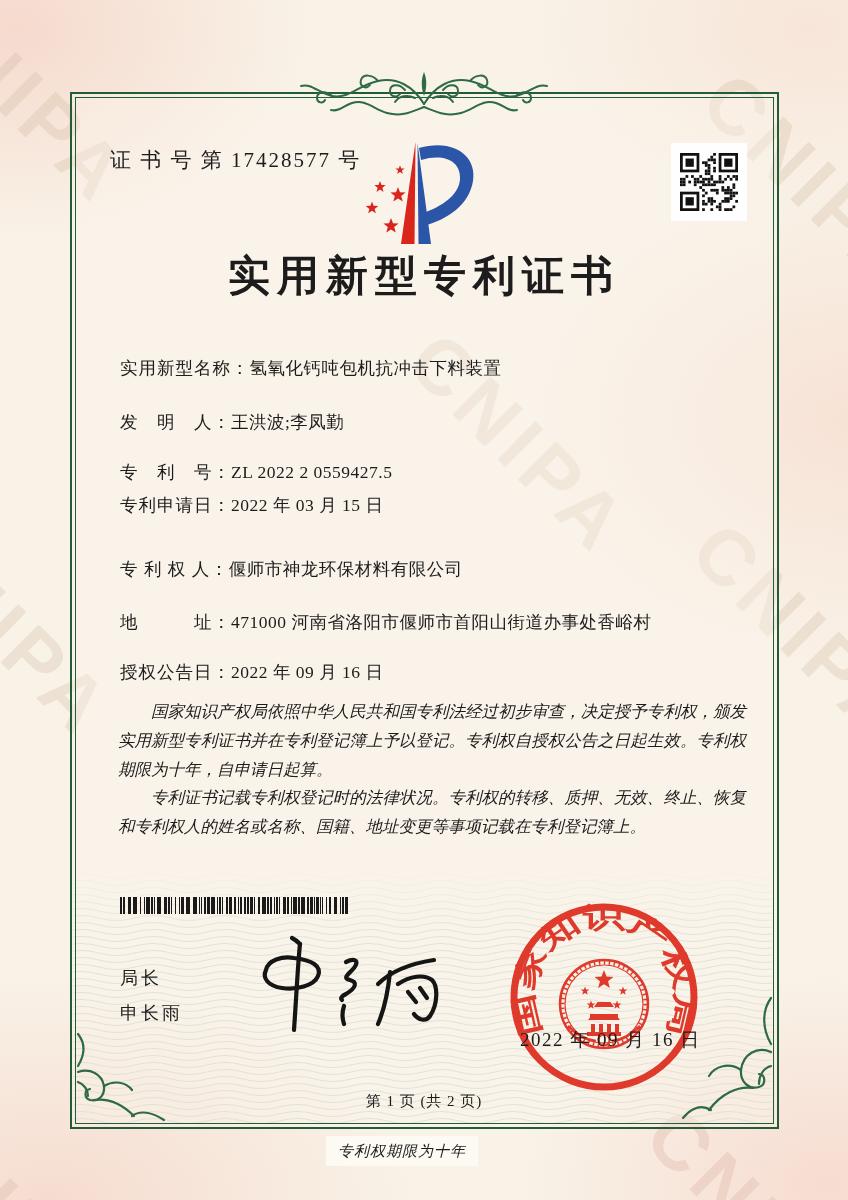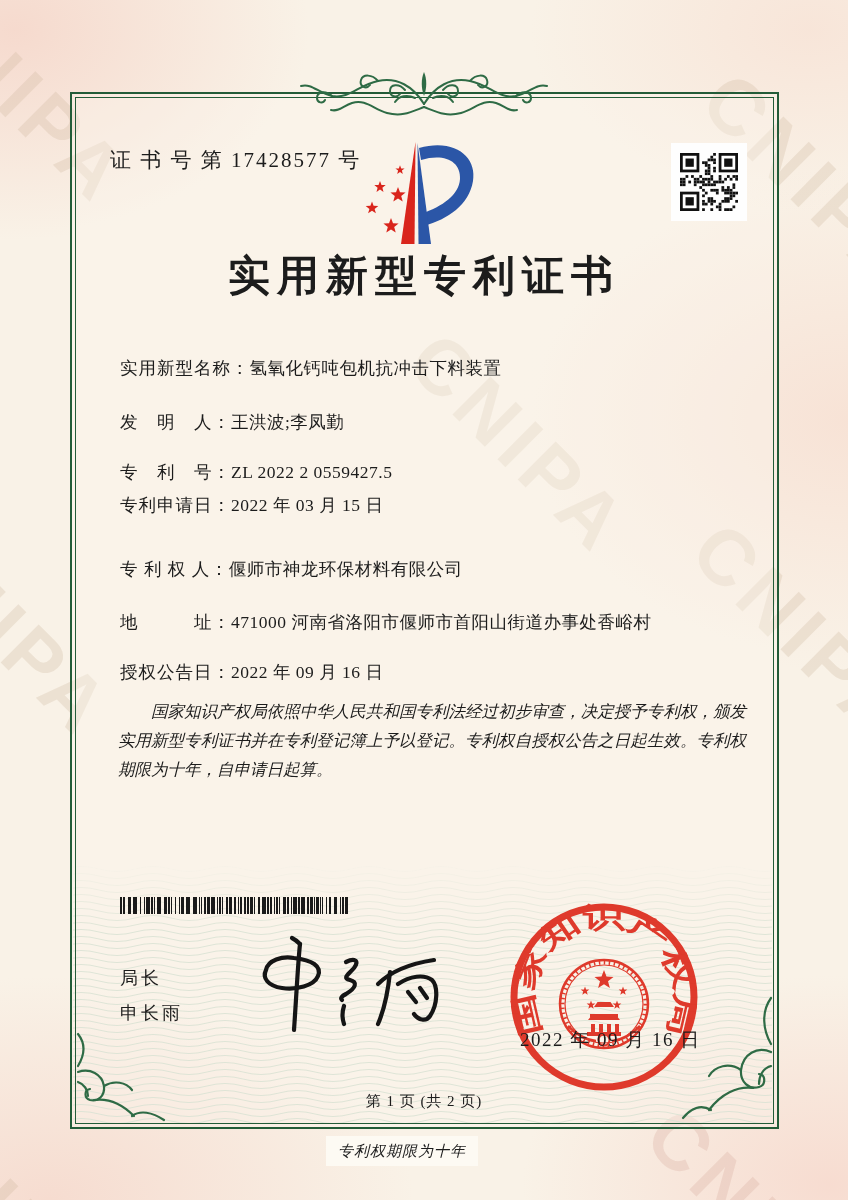--- a/index.html
+++ b/index.html
@@ -303,20 +303,21 @@
 </div>
 <div class="frow" style="top:610px;">
   <span class="lab">地　　　址：</span><span class="val">471000 河南省洛阳市偃师市首阳山街道办事处香峪村</span>
 </div>
 <div class="frow" style="top:660px;">
   <span class="lab">授权公告日：</span><span class="val">2022 年 09 月 16 日</span>
 </div>
 
 <div class="bodytext" style="top:698px;">
   <p>国家知识产权局依照中华人民共和国专利法经过初步审查，决定授予专利权，颁发实用新型专利证书并在专利登记簿上予以登记。专利权自授权公告之日起生效。专利权期限为十年，自申请日起算。</p>
+  <p>专利证书记载专利权登记时的法律状况。专利权的转移、质押、无效、终止、恢复和专利权人的姓名或名称、国籍、地址变更等事项记载在专利登记簿上。</p>
 </div>
 
 <svg class="abs barcode" id="barcode" width="232" height="17" viewBox="0 0 232 17">
     <rect x="0" y="0" width="2" height="17" fill="#1a1a1a"></rect>
     <rect x="3" y="0" width="2" height="17" fill="#1a1a1a"></rect>
     <rect x="8" y="0" width="3" height="17" fill="#1a1a1a"></rect>
     <rect x="13" y="0" width="4" height="17" fill="#1a1a1a"></rect>
     <rect x="20" y="0" width="1" height="17" fill="#1a1a1a"></rect>
     <rect x="24" y="0" width="1" height="17" fill="#1a1a1a"></rect>
     <rect x="26" y="0" width="4" height="17" fill="#1a1a1a"></rect>

